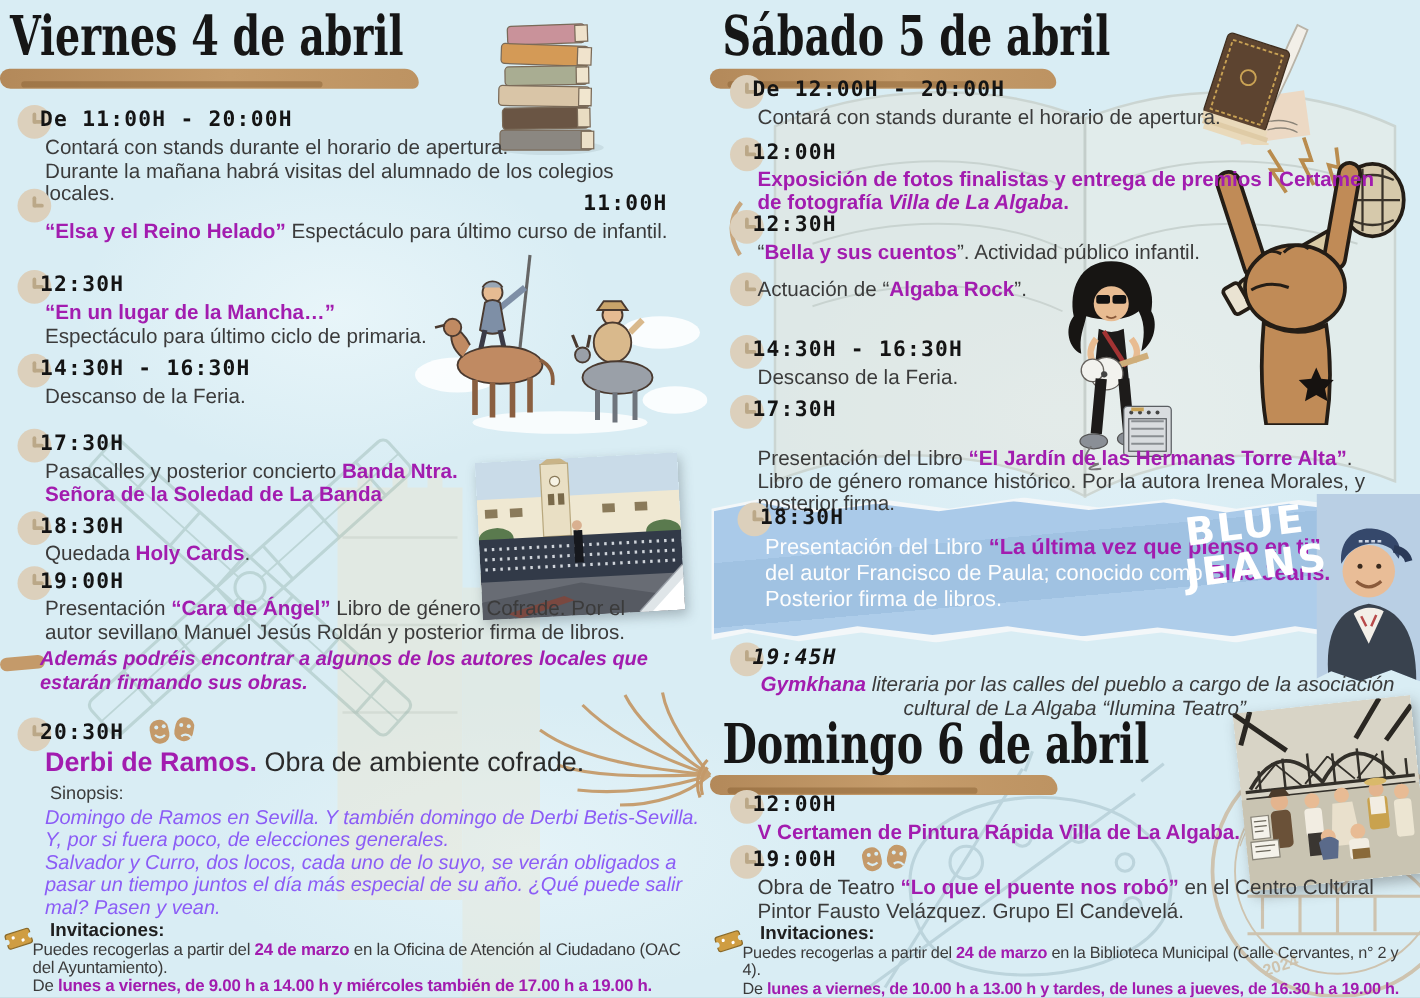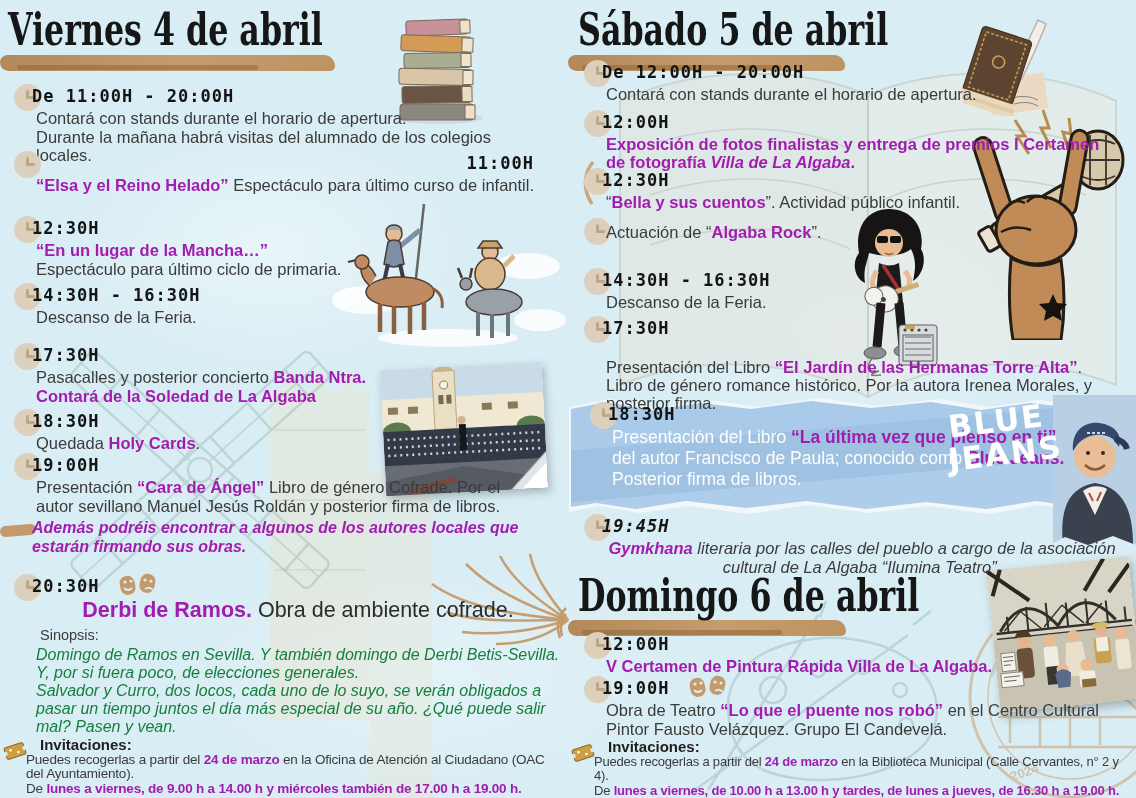--- a/index.html
+++ b/index.html
@@ -19,23 +19,23 @@
   .clock{position:absolute;left:0;top:-2px;width:27px;height:27px;border-radius:50%;background:#dcd0bc;}
   .clock::before{content:"";position:absolute;left:12px;top:6px;width:3px;height:9px;background:#bba888;border-radius:2px;}
   .clock::after{content:"";position:absolute;left:13px;top:12px;width:8px;height:3px;background:#bba888;border-radius:2px;}
   .time{position:relative;margin-left:18px;font-family:"DejaVu Sans Mono","Liberation Mono",monospace;
         font-weight:700;font-size:17px;letter-spacing:1px;color:#141414;white-space:nowrap;}
   .desc{position:relative;margin-left:22px;margin-top:3px;font-size:16.5px;line-height:18.5px;color:#3b3b3b;}
   .desc b,b{color:#a21caf;}
   .it{font-style:italic;}
   .note{position:absolute;z-index:6;font-weight:700;font-style:italic;font-size:16px;line-height:19px;color:#2d2d2d;}
   .note-dash{position:absolute;z-index:6;width:36px;height:11px;background:#c49a6a;border-radius:6px;transform:rotate(-5deg);}
-  .play-heading{position:absolute;z-index:6;font-size:21.5px;color:#2b2b2b;text-align:center;}
+  .play-heading{position:absolute;z-index:6;font-size:21.5px;color:#2b2b2b;}
   .small-label{position:absolute;z-index:6;font-size:14.5px;color:#3b3b3b;}
-  .synopsis{position:absolute;z-index:6;font-style:italic;font-size:16px;line-height:18px;color:#15803d;}
+  .synopsis{position:absolute;z-index:6;font-style:italic;font-size:16px;line-height:18px;color:#8b5cf6;}
   .invit{position:absolute;z-index:7;font-size:13.5px;line-height:14.5px;letter-spacing:-.2px;color:#3b3b3b;}
   .invit .label{font-weight:700;font-size:15px;color:#1f1f1f;letter-spacing:0;margin-left:14px;}
   .icon{position:absolute;z-index:7;}
   
   .band-white{position:absolute;left:569px;top:393px;width:567px;height:126px;background:#f3f7f9;z-index:3;
     clip-path:polygon(0 14px,40px 6px,90px 15px,140px 7px,190px 14px,250px 5px,310px 13px,370px 6px,420px 14px,470px 7px,520px 13px,567px 8px,567px 110px,520px 120px,470px 112px,420px 121px,360px 113px,300px 120px,240px 112px,180px 121px,120px 113px,70px 120px,30px 113px,0 119px);}
   .band{position:absolute;left:571px;top:397px;width:565px;height:118px;z-index:4;
     background:linear-gradient(175deg,#aacae9 0 32%,#a0c2e2 32% 63%,#aecdea 63%);
     clip-path:polygon(0 12px,35px 5px,80px 13px,130px 6px,180px 12px,240px 4px,300px 11px,360px 5px,410px 13px,460px 6px,510px 12px,550px 7px,565px 13px,565px 103px,515px 111px,465px 104px,415px 112px,355px 105px,295px 112px,235px 104px,175px 111px,115px 104px,65px 112px,25px 106px,0 110px);}
   .bluejeans{position:absolute;z-index:6;left:950px;top:404px;color:#fff;font-weight:700;
@@ -233,21 +233,21 @@
     <div class="desc"><b>“En un lugar de la Mancha…”</b><br><span>Espectáculo para último ciclo de primaria.</span></div>
   </div>
   <div class="ev" style="left:14px;top:285px;width:340px;">
     <span class="clock"></span>
     <div class="time">14:30H - 16:30H</div>
     <div class="desc"><span>Descanso de la Feria.</span></div>
   </div>
   <div class="ev" style="left:14px;top:345px;width:356px;">
     <span class="clock"></span>
     <div class="time">17:30H</div>
-    <div class="desc"><span>Pasacalles y posterior concierto </span><b>Banda Ntra. Contará de la Soledad de La Algaba</b></div>
+    <div class="desc"><span>Pasacalles y posterior concierto </span><b>Banda Ntra. Señora de la Soledad de La Banda</b></div>
   </div>
   <div class="ev" style="left:14px;top:411px;width:350px;">
     <span class="clock"></span>
     <div class="time">18:30H</div>
     <div class="desc"><span>Quedada </span><b>Holy Cards</b><span>.</span></div>
   </div>
   <div class="ev" style="left:14px;top:455px;width:502px;">
     <span class="clock"></span>
     <div class="time">19:00H</div>
     <div class="desc"><span>Presentación </span><b>“Cara de Ángel”</b><span> Libro de género Cofrade. Por el autor sevillano Manuel Jesús Roldán y posterior firma de libros.</span></div>

